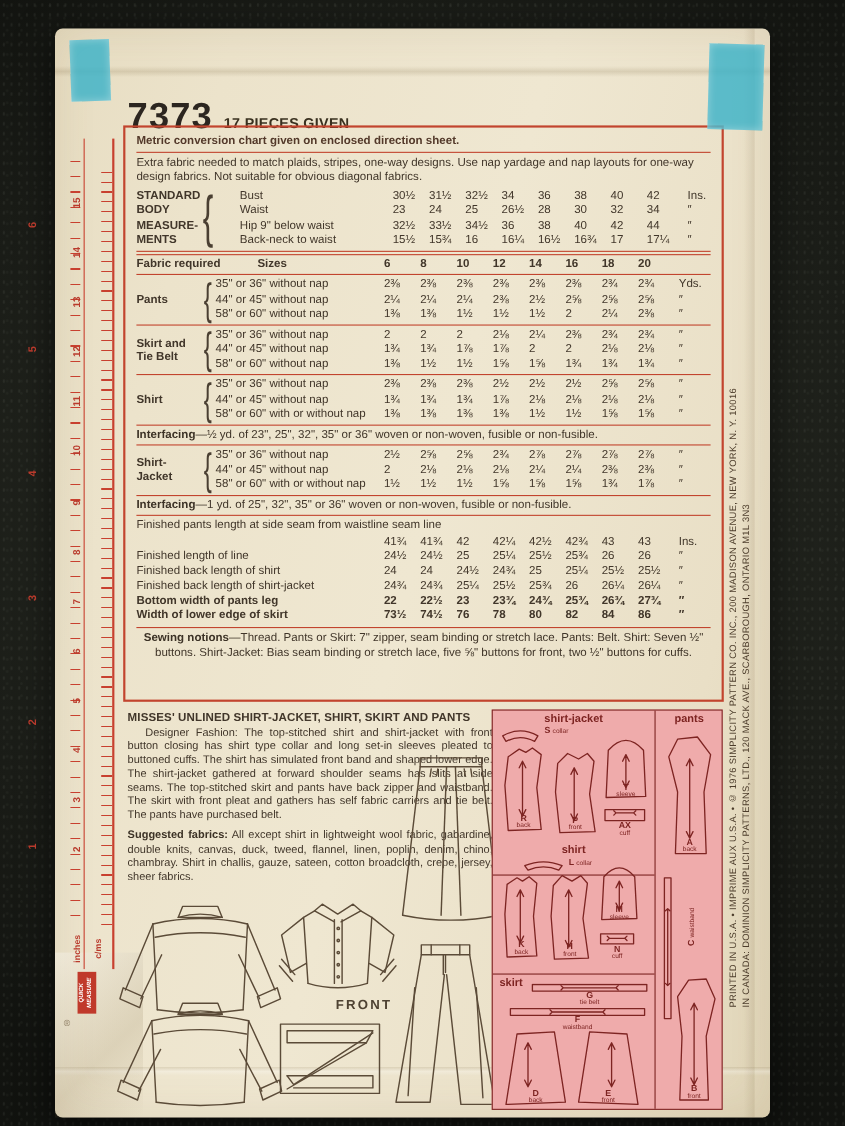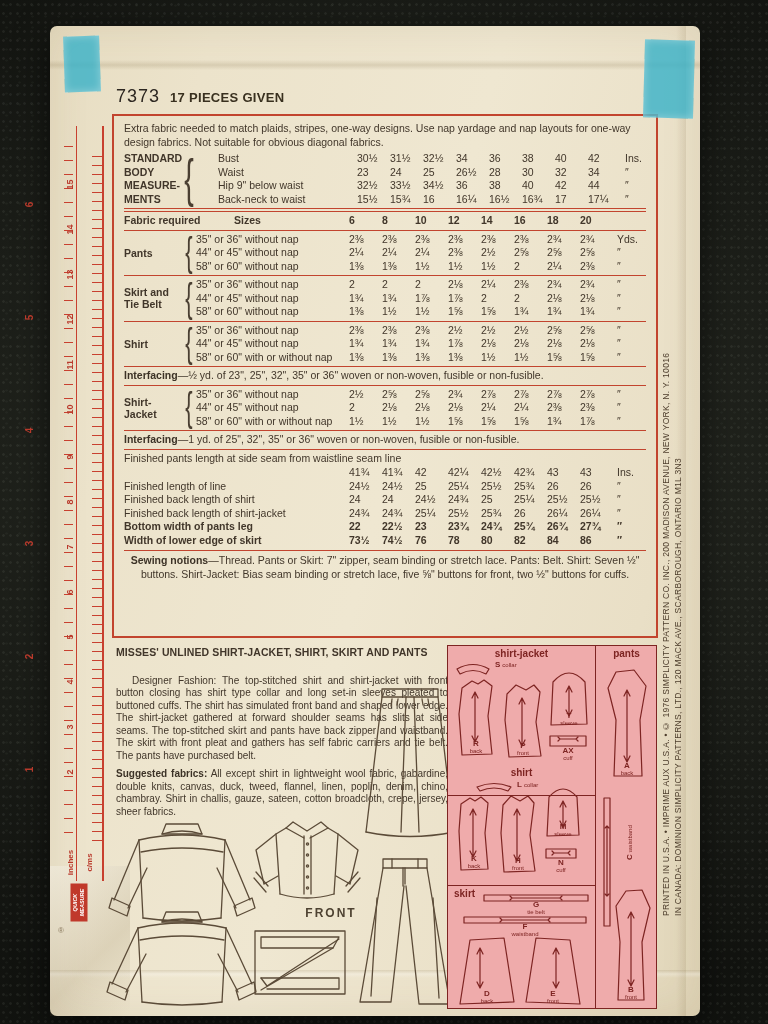--- a/index.html
+++ b/index.html
@@ -37,21 +37,21 @@
   .in-scale{position:absolute;left:22px;top:22px;display:flex;flex-direction:column;}
   .in-scale .cell{height:113px;transform:rotate(-90deg);font-size:10px;font-weight:bold;color:#b93a2c;}
   .rlab{position:absolute;transform:rotate(-90deg);font-size:8px;font-weight:bold;color:#b93a2c;}
   .rlab.inches{left:2px;bottom:74px;}
   .rlab.cms{left:24px;bottom:74px;}
   .qbadge{position:absolute;left:4px;bottom:30px;width:38px;height:17px;background:#c0392b;color:#fff;
     transform:rotate(-90deg);font-size:5.5px;line-height:7px;font-weight:bold;font-style:italic;text-align:center;padding-top:1px;}
   .regmark{position:absolute;left:2px;bottom:6px;font-size:8px;color:#8a7a5f;}
   
   .pn-row{position:absolute;left:66px;top:60px;display:flex;align-items:baseline;gap:10px;}
-  .pn{font-size:18px;font-weight:normal;letter-spacing:1px;color:#2c2620;}
+  .pn{font-size:33px;font-weight:bold;letter-spacing:1px;color:#2c2620;}
   .pg{font-size:13px;font-weight:bold;color:#39301f;letter-spacing:.3px;}
   
   .redbox{position:absolute;left:62px;top:88px;width:546px;height:524px;border:2px solid #c2442e;
     padding:6px 10px 4px 10px;font-size:10.5px;line-height:13.5px;}
   .rule{border-bottom:1.5px solid #c2442e;}
   .metric{font-weight:bold;color:#53392a;padding-bottom:2px;margin-bottom:3px;}
   .extra{margin-bottom:3px;}
   .frow{display:flex;align-items:baseline;}
   .rlabel{width:153px;}
   .nums{width:264px;display:grid;grid-template-columns:repeat(8,1fr);}
@@ -73,21 +73,21 @@
   .interf b{color:#3c3226;}
   .finished{padding:2px 0 3px 0;}
   .finheading{margin-bottom:1px;}
   .finrow{display:flex;}
   .flabel{width:225px;}
   .finrow.boldrow{font-weight:bold;}
   .notions{padding-top:3px;text-align:center;}
   .notions b{color:#3c3226;}
   
   .descr{position:absolute;left:66px;top:620px;width:332px;font-size:10px;line-height:12.5px;}
-  .descr .dt{font-weight:bold;font-size:10.5px;margin-bottom:16px;letter-spacing:.1px;}
+  .descr .dt{font-weight:bold;font-size:10.5px;margin-bottom:2px;letter-spacing:.1px;}
   .descr .db{text-indent:16px;margin-bottom:6px;text-align:justify;}
   .descr .df{text-align:justify;}
   .descr .df b{color:#3c3226;}
   
   .art{position:absolute;}
   .art svg{display:block;width:100%;height:100%;}
   .art path,.art line,.art circle,.art rect{fill:none;stroke:#5b4b38;stroke-width:1.3;stroke-linecap:round;stroke-linejoin:round;}
   .front-label{position:absolute;left:226px;top:880px;width:110px;text-align:center;font-size:12px;
     letter-spacing:2px;color:#4e4232;font-weight:bold;}
   
@@ -164,20 +164,21 @@
       </div>
       <span class="regmark">®</span>
     </div>
 
     <div class="pn-row">
       <span class="pn">7373</span>
       <span class="pg">17 PIECES GIVEN</span>
     </div>
 
     <div class="redbox">
+      <div class="metric rule">Metric conversion chart given on enclosed direction sheet.</div>
       <div class="extra">Extra fabric needed to match plaids, stripes, one-way designs. Use nap yardage and nap layouts for one-way design fabrics. Not suitable for obvious diagonal fabrics.</div>
 
       <div class="meas rule">
         <div class="meas-words">
           <span>STANDARD</span>
           <span>BODY</span>
           <span>MEASURE-</span>
           <span>MENTS</span>
         </div>
         <div class="brace b4">{</div>

